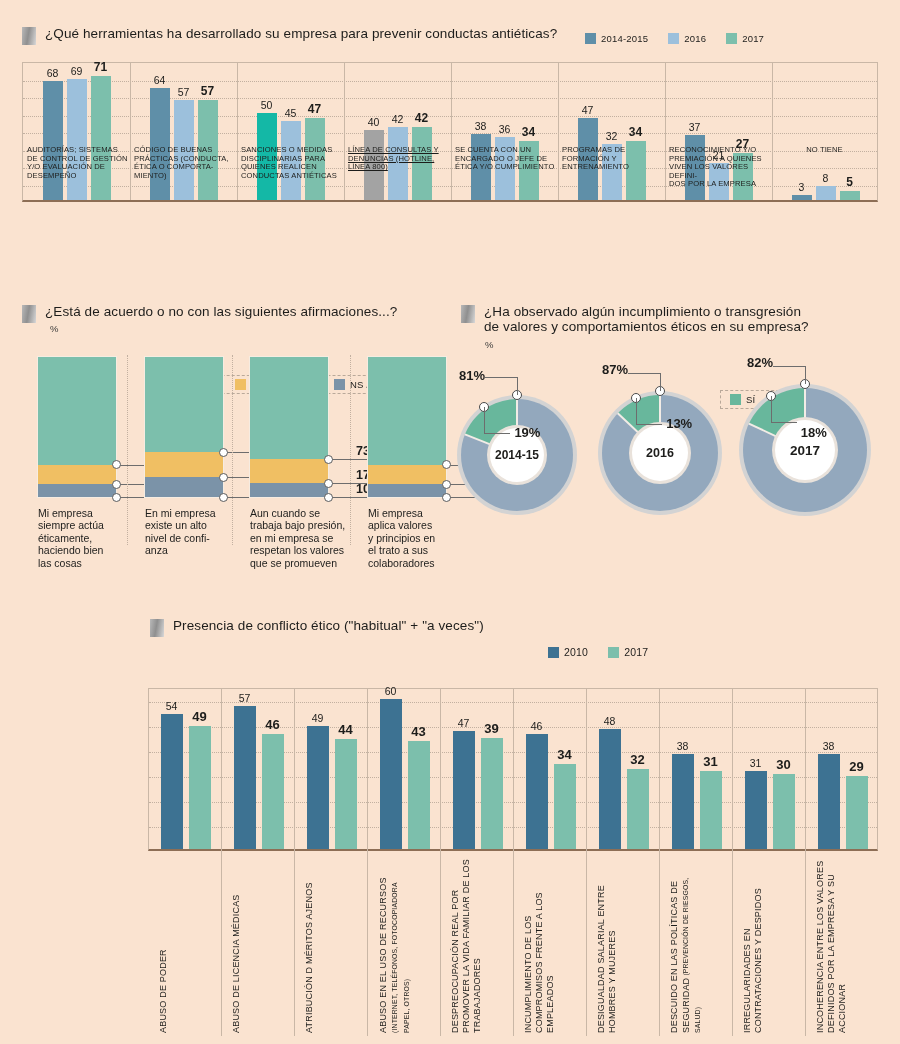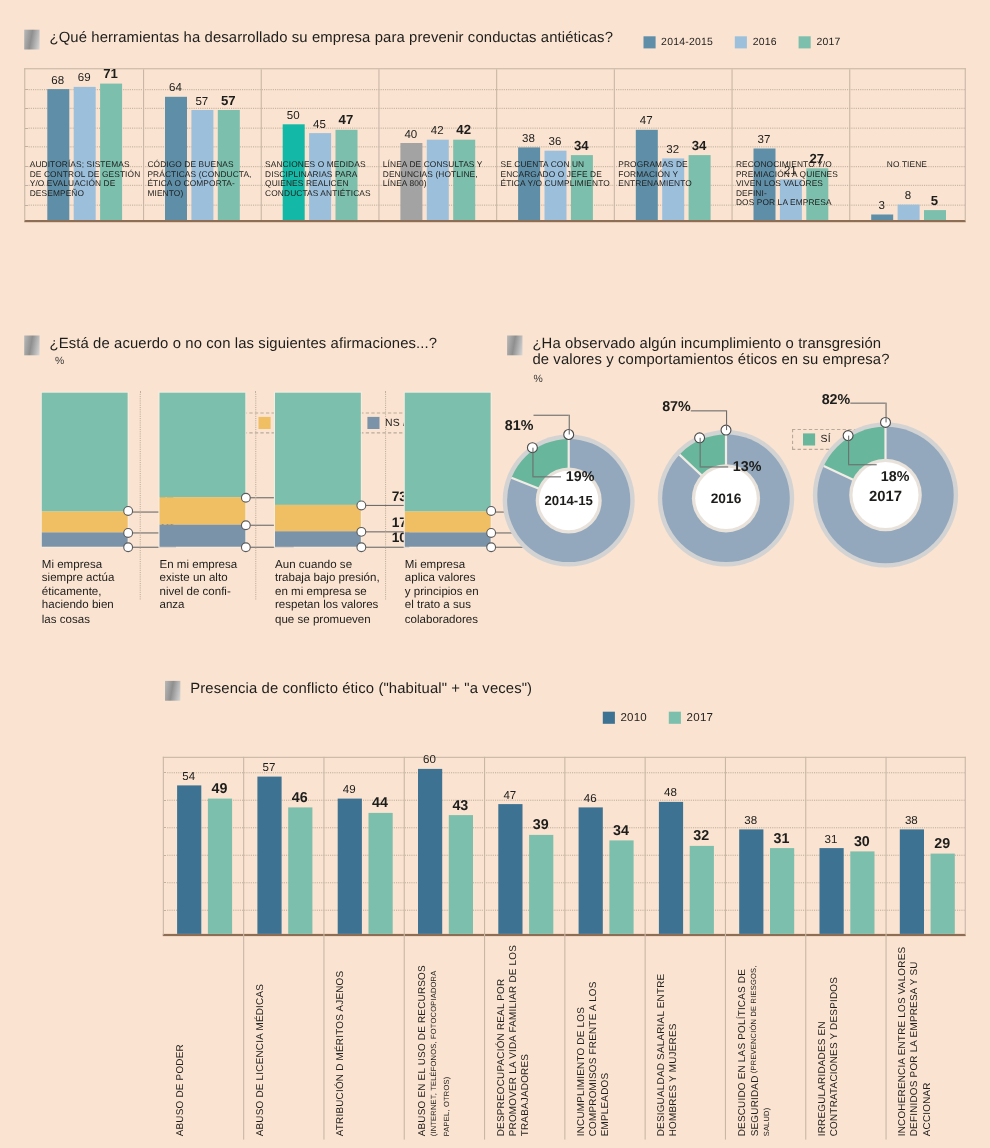--- a/index.html
+++ b/index.html
@@ -250,21 +250,21 @@
         <div>PRÁCTICAS (CONDUCTA,</div>
         <div>ÉTICA O COMPORTA-</div>
         <div>MIENTO)</div>
       </div>
       <div class="c1-cat" style="left:241px; width:101px;">
         <div>SANCIONES O MEDIDAS</div>
         <div>DISCIPLINARIAS PARA</div>
         <div>QUIENES REALICEN</div>
         <div>CONDUCTAS ANTIÉTICAS</div>
       </div>
-      <div class="c1-cat" style="left:348px; width:101px;">
+      <div class="c1-cat" style="left:348px; width:101px;text-decoration:underline;">
         <div>LÍNEA DE CONSULTAS Y</div>
         <div>DENUNCIAS (HOTLINE,</div>
         <div>LÍNEA 800)</div>
       </div>
       <div class="c1-cat" style="left:455px; width:101px;">
         <div>SE CUENTA CON UN</div>
         <div>ENCARGADO O JEFE DE</div>
         <div>ÉTICA Y/O CUMPLIMIENTO</div>
       </div>
       <div class="c1-cat" style="left:562px; width:101px;">
@@ -425,21 +425,21 @@
           <div class="donut-ring" style="left:2px; top:100px; width:120px; height:120px;"></div>
           <div class="donut" style="left:6px; top:104px; width:112px; height:112px;background: conic-gradient(from 0deg, #93a8bd 0deg 291.6deg, #68b79c 291.6deg 360deg);"></div>
           <div style="position:absolute; left:61px; top:104px; width:2px; height:56px;background:#f2ece6; transform-origin: 50% 100%; transform: rotate(0deg);"></div>
           <div style="position:absolute; left:61px; top:104px; width:2px; height:56px;background:#f2ece6; transform-origin: 50% 100%; transform: rotate(291.6deg);"></div>
           <div class="donut-hole" style="left:35px; top:133px; width:54px; height:54px;">
             <span class="donut-year" style="font-size:12px">2014-15</span>
           </div>
           <div class="d-dot" style="left:57px; top:95px;"></div>
           <div class="d-leader" style="position:absolute; left:62px; top:82px; width:0; height:18px; border-left:1.2px solid #6d6d6d;"></div>
           <div class="d-leader" style="position:absolute; left:30px; top:82px; width:32px; height:0; border-top:1.2px solid #6d6d6d;"></div>
-          <div class="d-lab" style="left:-14px; top:84px; width:44px; text-align:right;">81%</div>
+          <div class="d-lab" style="left:-14px; top:73px; width:44px; text-align:right;">81%</div>
           <div class="d-dot" style="left:24.399164084576405px; top:107.02932669207543px;"></div>
           <div class="d-leader" style="position:absolute; left:29.399164084576405px; top:112.02932669207543px; width:0; height:26px; border-left:1.2px solid #6d6d6d;"></div>
           <div class="d-leader" style="position:absolute; left:29.399164084576405px; top:138.02932669207541px; width:26px; height:0; border-top:1.2px solid #6d6d6d;"></div>
           <div class="d-lab" style="left:59.399164084576405px; top:130.02932669207541px;">19%</div>
         </div>
         <div style="position:absolute; left:0; top:0;">
           <div class="donut-ring" style="left:143px; top:96px; width:124px; height:124px;"></div>
           <div class="donut" style="left:147px; top:100px; width:116px; height:116px;background: conic-gradient(from 0deg, #93a8bd 0deg 313.2deg, #68b79c 313.2deg 360deg);"></div>
           <div style="position:absolute; left:204px; top:100px; width:2px; height:58px;background:#f2ece6; transform-origin: 50% 100%; transform: rotate(0deg);"></div>
           <div style="position:absolute; left:204px; top:100px; width:2px; height:58px;background:#f2ece6; transform-origin: 50% 100%; transform: rotate(313.2deg);"></div>
@@ -535,21 +535,21 @@
           <div class="c4-bar" style="height:107.83076923076922px; background:#7cbfac;">
             <div class="c4-val bold">43</div>
           </div>
         </div>
       </div>
       <div class="c4-group" style="left:292px; width:73px;">
         <div class="c4-bars">
           <div class="c4-bar" style="height:117.86153846153846px; background:#3d7292;">
             <div class="c4-val">47</div>
           </div>
-          <div class="c4-bar" style="height:90px; background:#7cbfac;">
+          <div class="c4-bar" style="height:111px; background:#7cbfac;">
             <div class="c4-val bold">39</div>
           </div>
         </div>
       </div>
       <div class="c4-group" style="left:365px; width:73px;">
         <div class="c4-bars">
           <div class="c4-bar" style="height:115.35384615384616px; background:#3d7292;">
             <div class="c4-val">46</div>
           </div>
           <div class="c4-bar" style="height:85.26153846153846px; background:#7cbfac;">

